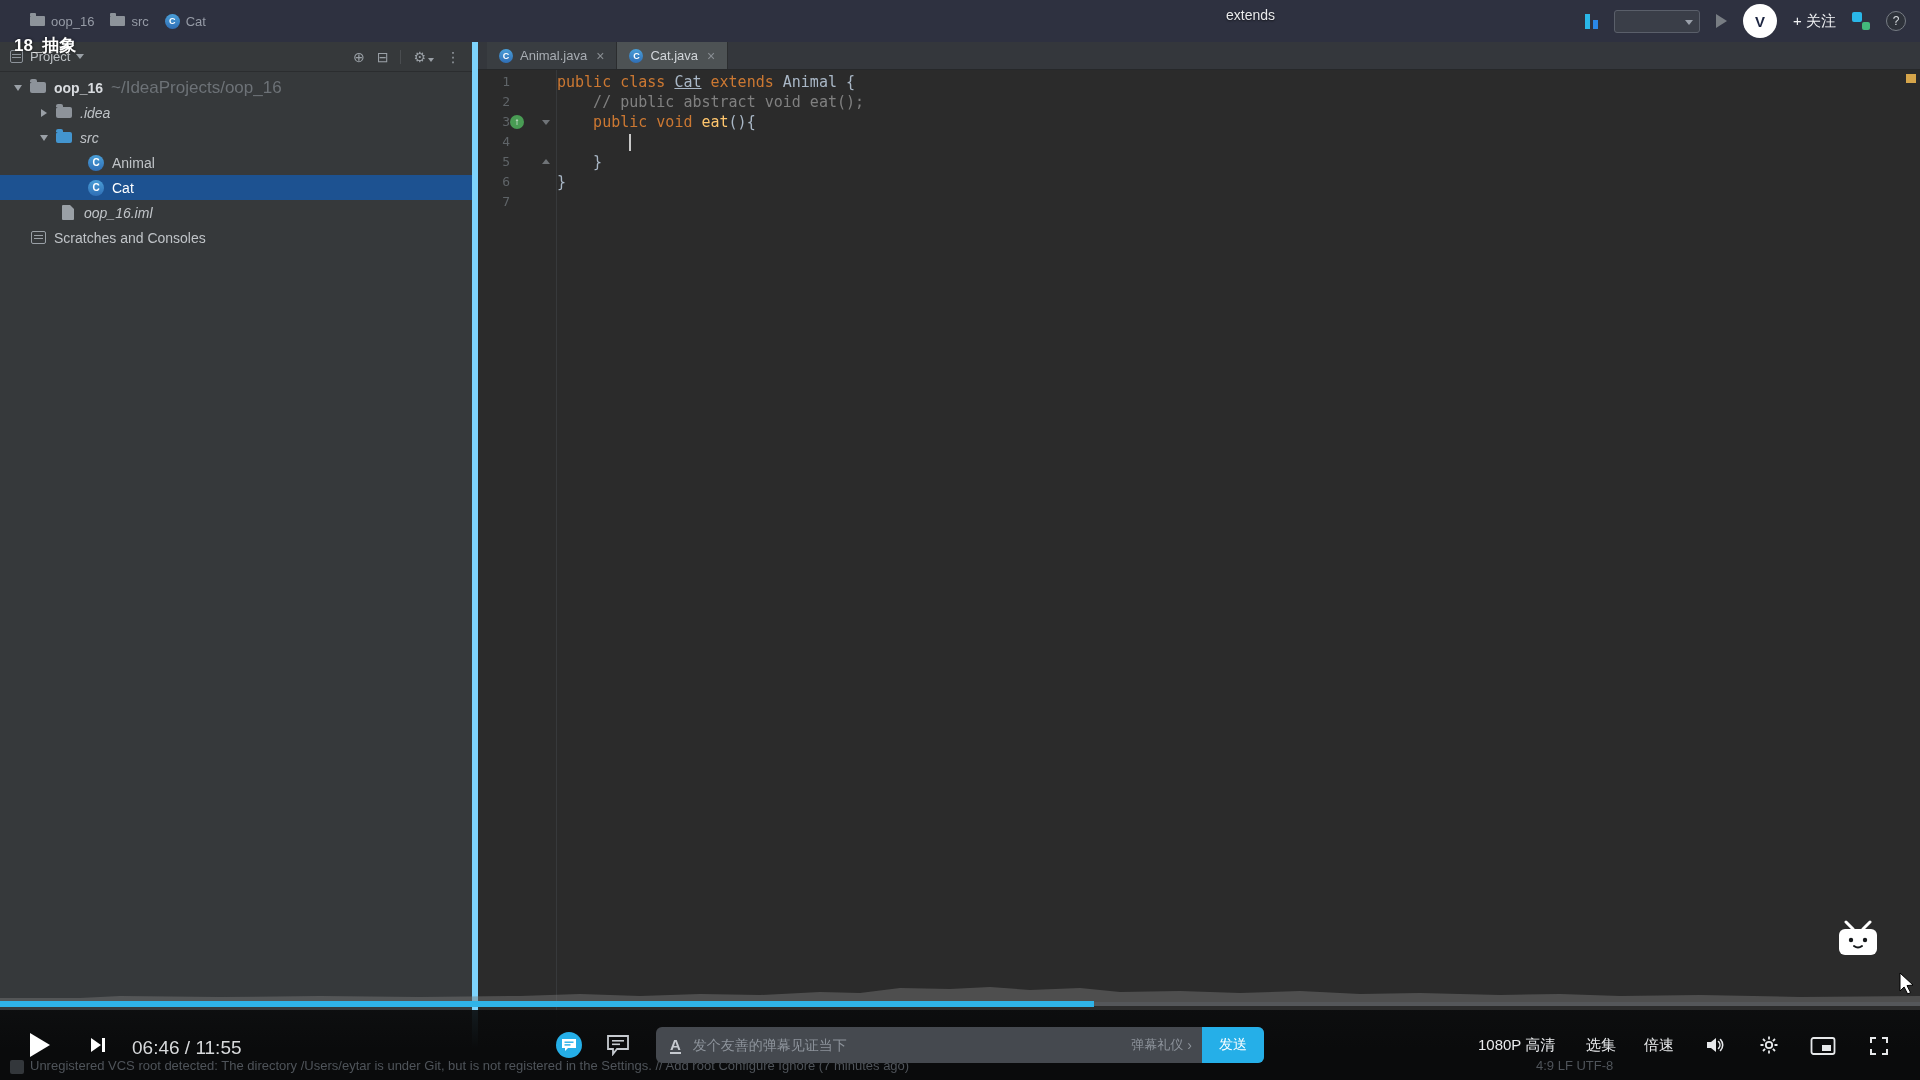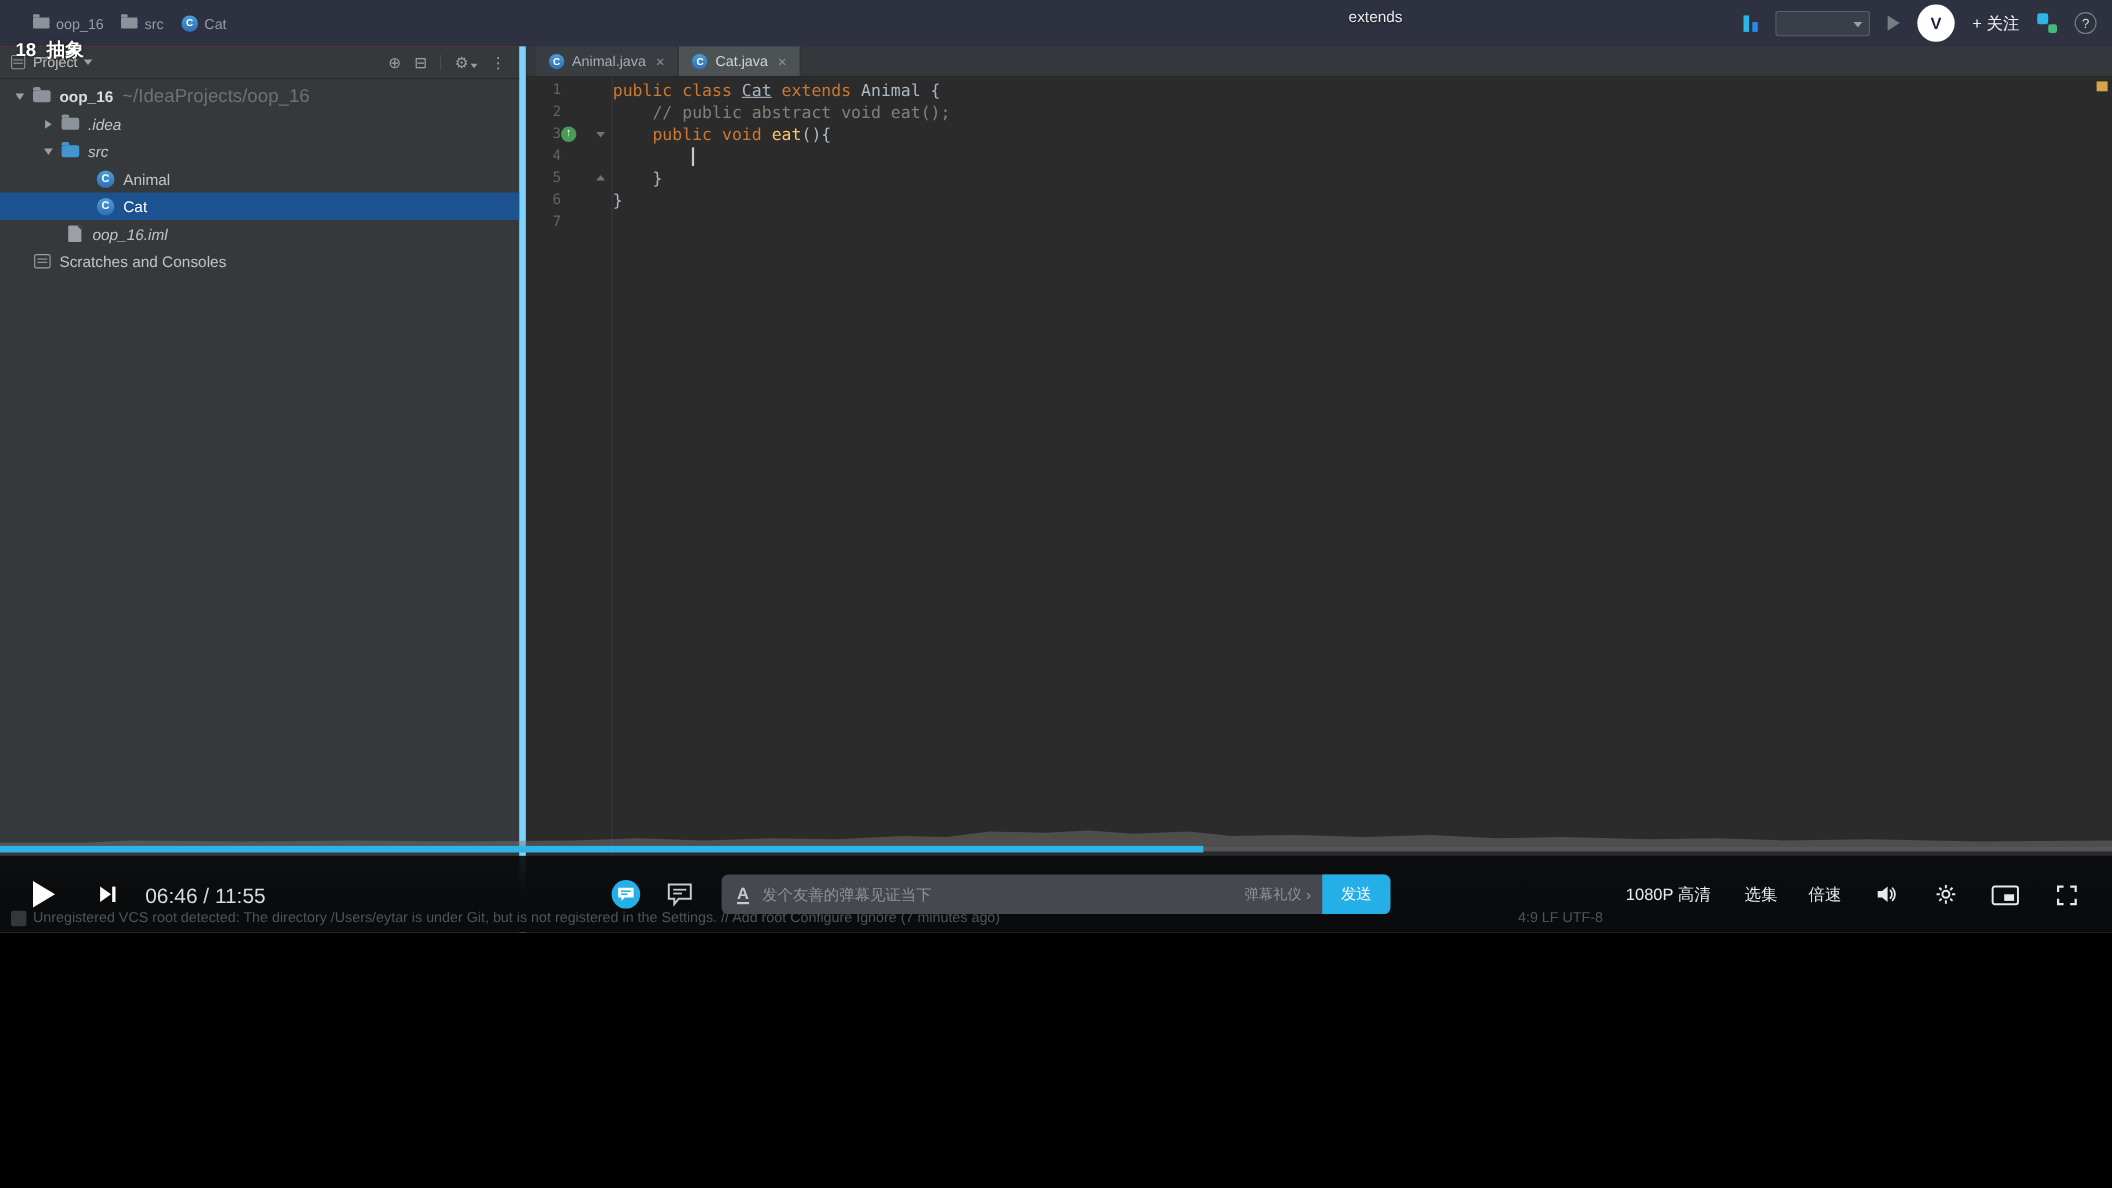--- a/index.html
+++ b/index.html
@@ -1,18 +1,18 @@
 <!DOCTYPE html>
 <html><head>
 <meta charset="utf-8">
 <style>
   * { box-sizing: border-box; margin: 0; padding: 0; }
   html,body { width:1920px; height:1080px; overflow:hidden; background:#000; }
   body { font-family:"Liberation Sans", sans-serif; position:relative; color:#bbb; }
-  .screen { position:absolute; inset:0; width:1920px; height:848px; background:#ef4444; overflow:hidden; }
+  .screen { position:absolute; inset:0; width:1920px; height:1080px; background:#404040; overflow:hidden; }
 
   
   .titlebar { position:absolute; top:0; left:0; right:0; height:42px; background:#2e3140; z-index:2; }
   .crumbs { position:absolute; left:30px; top:0; height:42px; display:flex; align-items:center; gap:16px; color:#969ba6; font-size:13px; }
   .crumb-item { display:flex; align-items:center; gap:6px; }
   .mini-folder { width:15px; height:10px; background:#8d939a; border-radius:1px; position:relative; }
   .mini-folder::before { content:""; position:absolute; top:-3px; left:0; width:6px; height:3px; background:inherit; border-radius:1px 1px 0 0; }
   .mini-class { width:15px; height:15px; border-radius:50%; background:linear-gradient(#4a9fd8,#2f6eb5); color:#fff; font-size:9px; font-weight:bold; line-height:15px; text-align:center; }
   .center-text { position:absolute; left:1226px; top:7px; color:#e9eaec; font-size:14px; text-shadow:0 1px 2px rgba(0,0,0,.6); }
   .tb-right { position:absolute; right:14px; top:0; height:42px; display:flex; align-items:center; gap:16px; }
@@ -104,21 +104,21 @@
   .font-ic { color:#c6cad0; font-size:15px; font-weight:bold; margin-left:14px; border-bottom:2px solid #c6cad0; line-height:15px; }
   .dm-input { flex:1; background:transparent; border:none; outline:none; color:#dfe1e4; font-size:14px; padding:0 12px; font-family:"Liberation Sans", sans-serif; }
   .dm-input::placeholder { color:#8d939b; }
   .etiquette { color:#8d939b; font-size:13px; white-space:nowrap; margin-right:4px; }
   .eti-chev { color:#8d939b; font-size:14px; margin-right:10px; }
   .send-btn { width:62px; height:36px; background:#25afe8; color:#fff; border:none; border-radius:0 6px 6px 0; font-size:14px; cursor:pointer; font-family:"Liberation Sans", sans-serif; }
   .ctl-text { color:#e8eaec; font-size:15px; white-space:nowrap; top:26px; }
   .q-pos { left:1478px; } .ep-pos { left:1586px; } .sp-pos { left:1644px; }
   .vol-pos { left:1704px; top:24px; } .gear-pos { left:1758px; top:24px; } .pip-pos { left:1810px; top:25px; } .fs-pos { left:1868px; top:25px; }
   .status-msg { left:30px; bottom:7px; top:auto; color:#4f545a; font-size:13px; z-index:1; white-space:nowrap; }
-  .status-right { left:1380px; bottom:7px; top:auto; color:#4f545a; font-size:13px; z-index:1; white-space:nowrap; }
+  .status-right { left:1536px; bottom:7px; top:auto; color:#4f545a; font-size:13px; z-index:1; white-space:nowrap; }
   .status-ic { left:10px; bottom:6px; top:auto; width:14px; height:14px; background:#33373b; border-radius:2px; z-index:1; }
 
   .tv-btn { position:absolute; left:1836px; top:920px; z-index:7; }
   .mouse-cursor { position:absolute; left:1898px; top:972px; z-index:9; }
 </style>
 </head>
 <body>
 
 <div class="screen">
 

